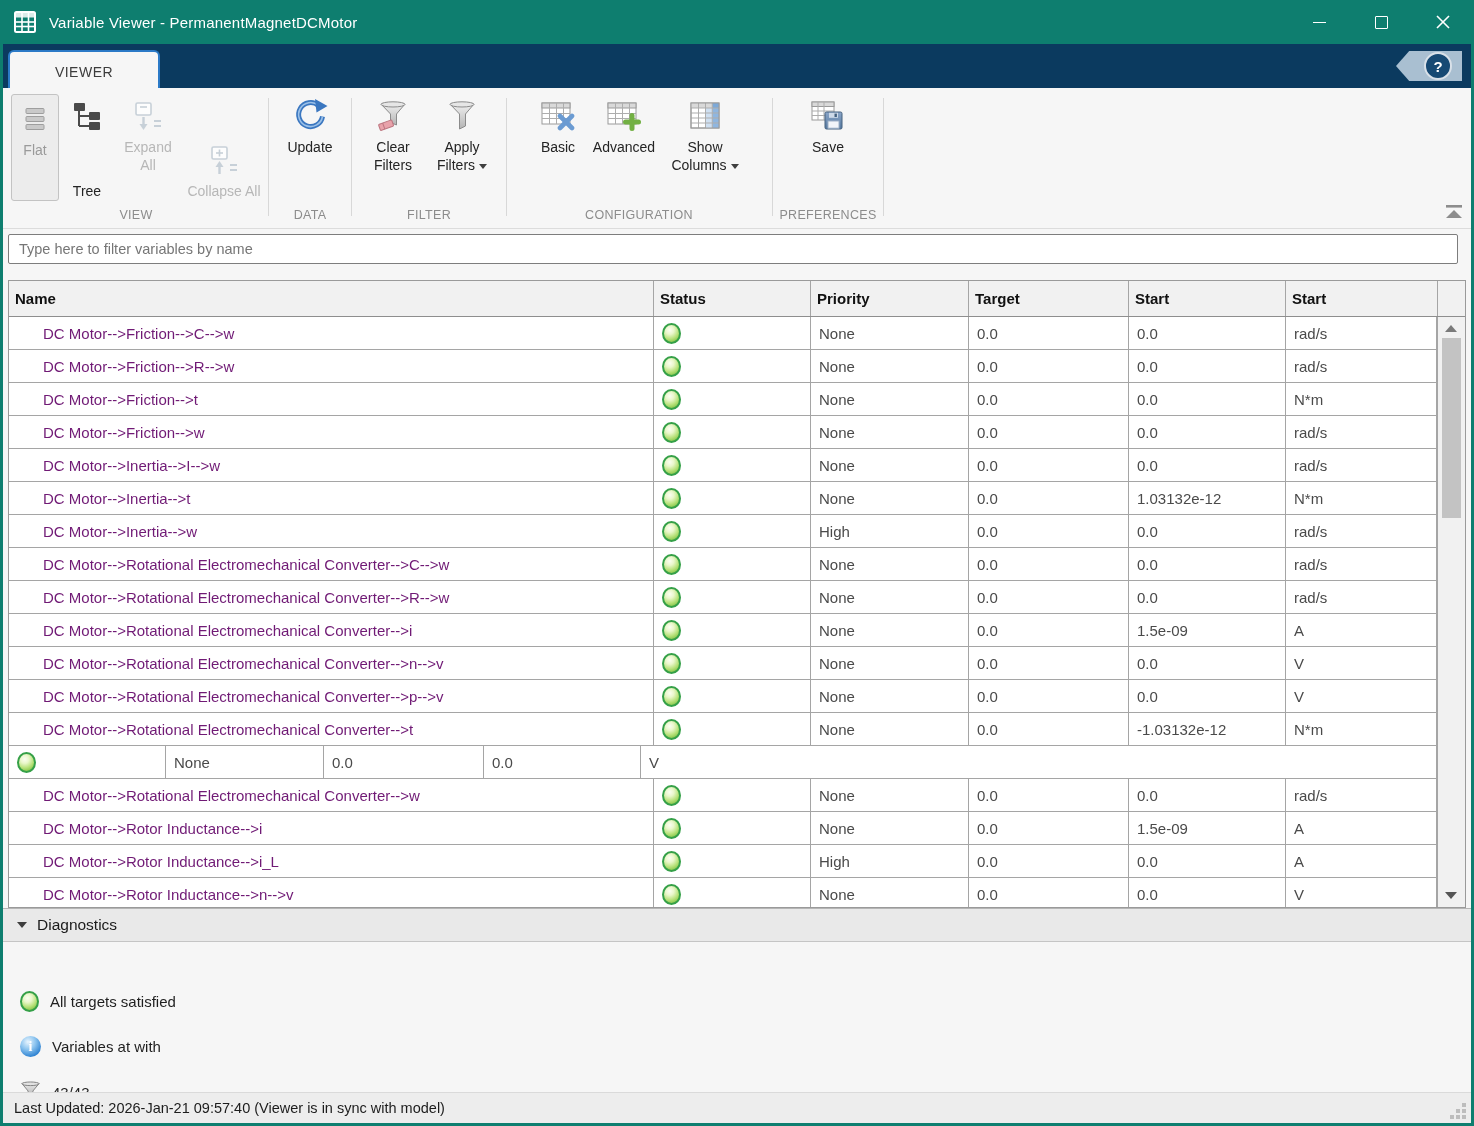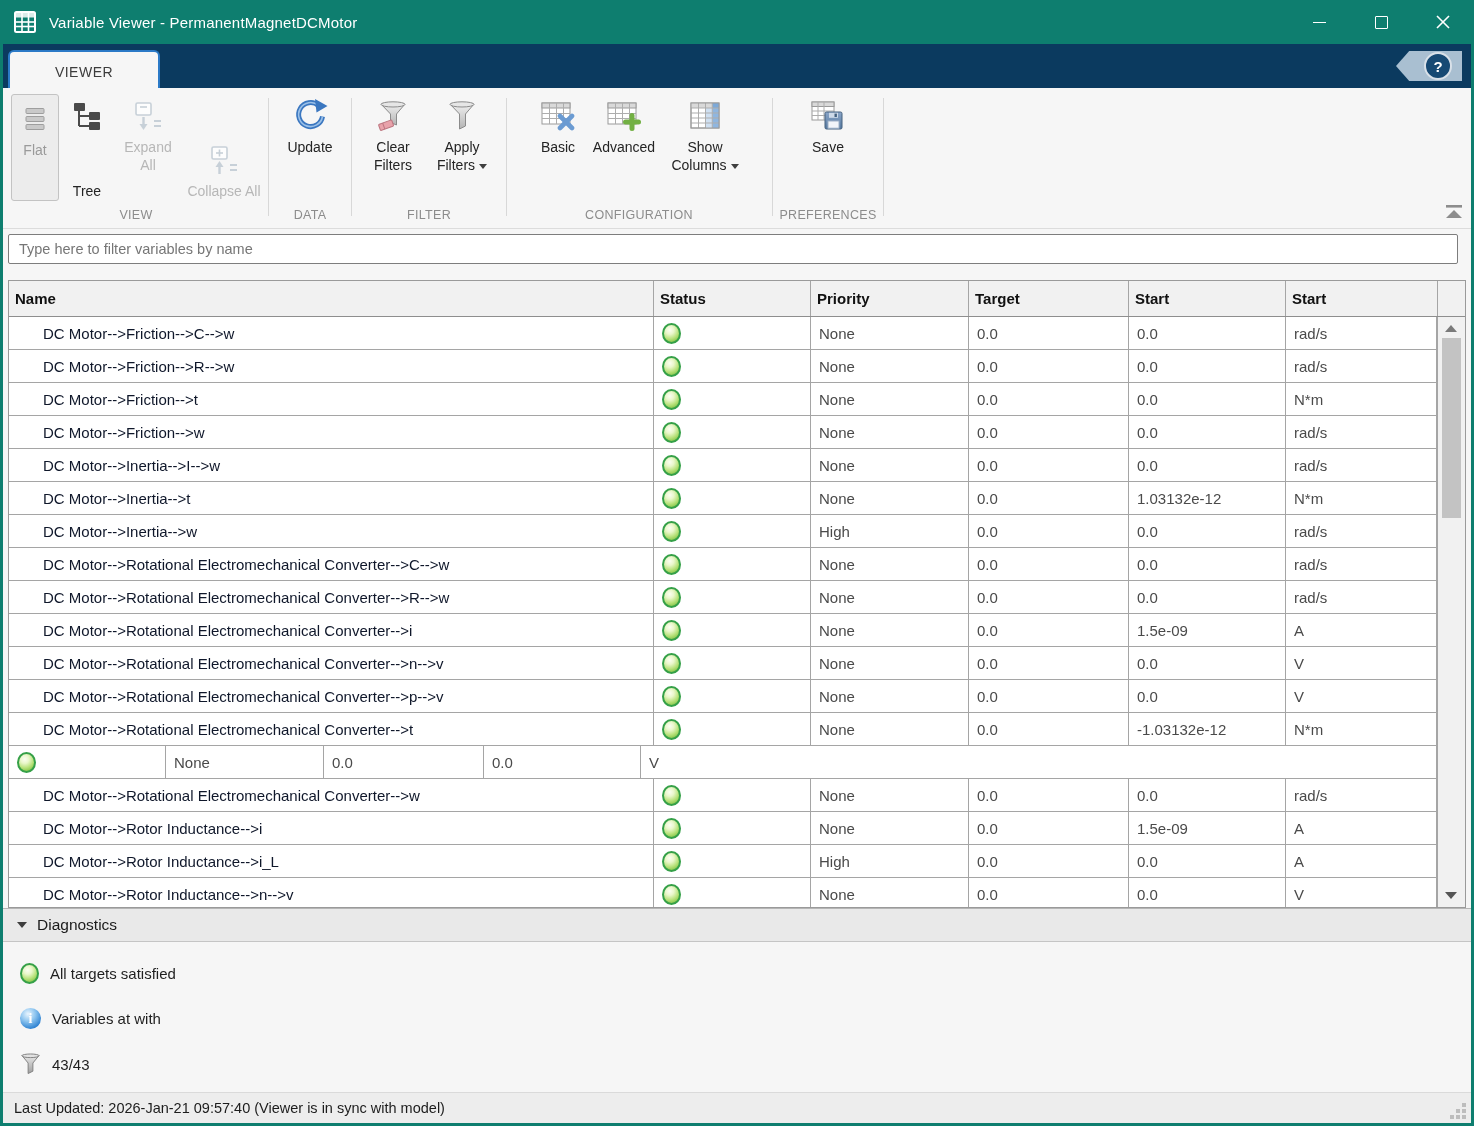--- a/index.html
+++ b/index.html
@@ -56,36 +56,36 @@
   
   .vtable{position:absolute;left:8px;top:280px;width:1458px;height:628px;background:#fff;border:1px solid #9a9a9a;box-sizing:border-box;overflow:hidden;}
   .thead{display:flex;height:36px;background:#f1f1f1;border-bottom:1px solid #8e8e8e;box-sizing:border-box;}
   .th{box-sizing:border-box;border-right:1px solid #a5a5a5;font-weight:bold;font-size:15px;color:#111;
     display:flex;align-items:center;padding-left:6px;}
   .w-name{width:645px;} .w-status{width:157px;} .w-pri{width:158px;} .w-tgt{width:160px;} .w-start{width:157px;} .w-unit{width:152px;}
   .th-spacer{flex:1;border-right:none;}
   .tbody{position:absolute;top:36px;left:0;right:28px;bottom:0;overflow:hidden;}
   .trow{display:flex;height:33px;border-bottom:1px solid #a5a5a5;box-sizing:border-box;background:#fff;}
   .td{box-sizing:border-box;border-right:1px solid #a5a5a5;font-size:15px;color:#4a4a4a;display:flex;align-items:center;padding-left:8px;}
-  .td-name{width:645px;padding-left:34px;color:#0f172a;}
+  .td-name{width:645px;padding-left:34px;color:#701a75;}
   .td-status{width:157px;}
   .td-pri{width:158px;} .td-tgt{width:160px;} .td-start{width:157px;} .td-unit{flex:1;}
   .sphere{width:19px;height:21px;border-radius:50%;border:2px solid #35a048;box-sizing:border-box;
     background:radial-gradient(circle at 38% 30%,#fbfef2 0%,#eaf7cb 28%,#b9e27c 58%,#7cc13f 88%,#67b22f 100%);}
   .vscroll{position:absolute;top:36px;right:0;width:28px;bottom:0;background:#f1f1f1;border-left:1px solid #a5a5a5;box-sizing:border-box;}
   .sb-up{position:absolute;top:8px;left:7px;width:0;height:0;border-left:6.5px solid transparent;border-right:6.5px solid transparent;border-bottom:7px solid #7a7a7a;}
   .sb-down{position:absolute;bottom:8px;left:7px;width:0;height:0;border-left:6.5px solid transparent;border-right:6.5px solid transparent;border-top:7px solid #555;}
   .sb-thumb{position:absolute;top:21px;left:4px;width:19px;height:180px;background:#c3c3c3;}
 
   
   .diag-header{position:absolute;left:3px;right:3px;top:908px;height:34px;background:#e9e9e9;
     border-top:1px solid #b5b5b5;border-bottom:1px solid #c5c5c5;box-sizing:border-box;display:flex;align-items:center;cursor:default;}
   .tri-down{width:0;height:0;border-left:5px solid transparent;border-right:5px solid transparent;border-top:6px solid #3e3e3e;margin-left:14px;}
   .diag-title{font-size:15.5px;color:#1b1b1b;margin-left:10px;}
-  .diag-item{position:absolute;left:20px;display:flex;align-items:center;gap:11px;font-size:15px;color:#1f1f1f;}
+  .diag-item{position:absolute;left:20px;display:flex;align-items:center;gap:11px;font-size:15px;color:#1f1f1f;margin-top:28px;}
   .d1{top:963px;} .d2{top:1008px;} .d3{top:1053px;}
   .info-circle{width:21px;height:21px;border-radius:50%;
     background:radial-gradient(circle at 38% 28%,#e9f5fe 0%,#8cc4ef 38%,#2a7fd0 78%,#1f64ad 100%);
     color:#fff;font-family:"Liberation Serif",serif;font-weight:bold;font-size:14px;
     display:flex;align-items:center;justify-content:center;}
 
   
   .statusbar{position:absolute;left:3px;right:3px;top:1092px;height:31px;background:#ededed;border-top:1px solid #dadada;
     display:flex;align-items:center;box-sizing:border-box;}
   .statusbar .txt{font-size:14.5px;color:#1c1c1c;margin-left:11px;}

